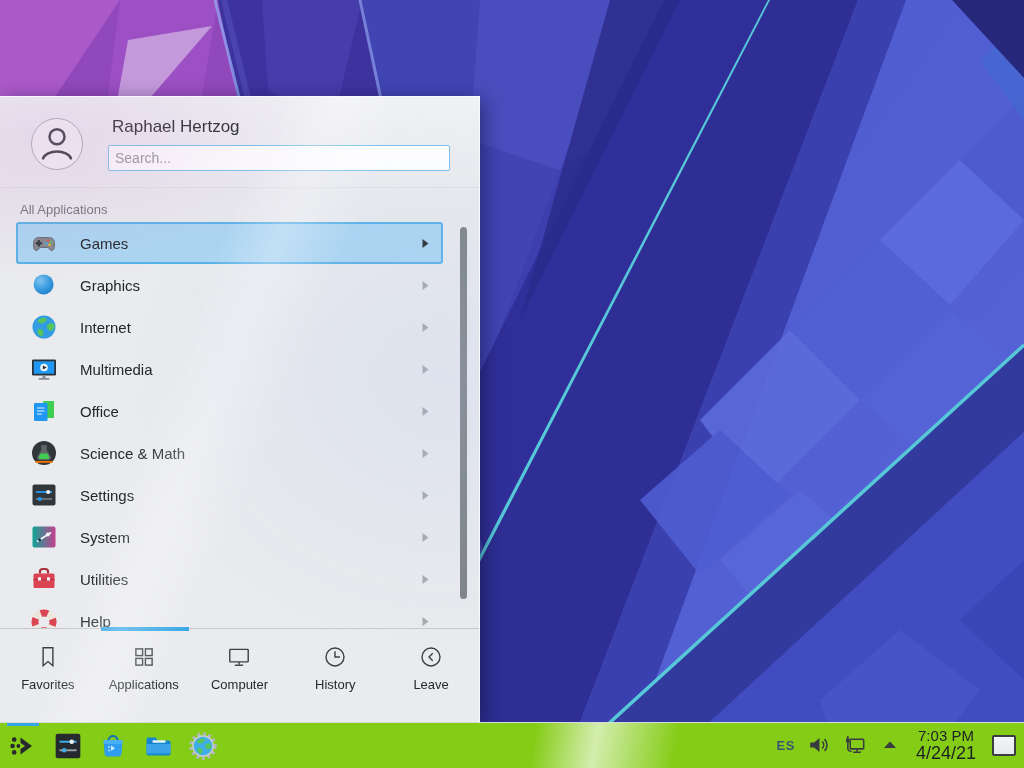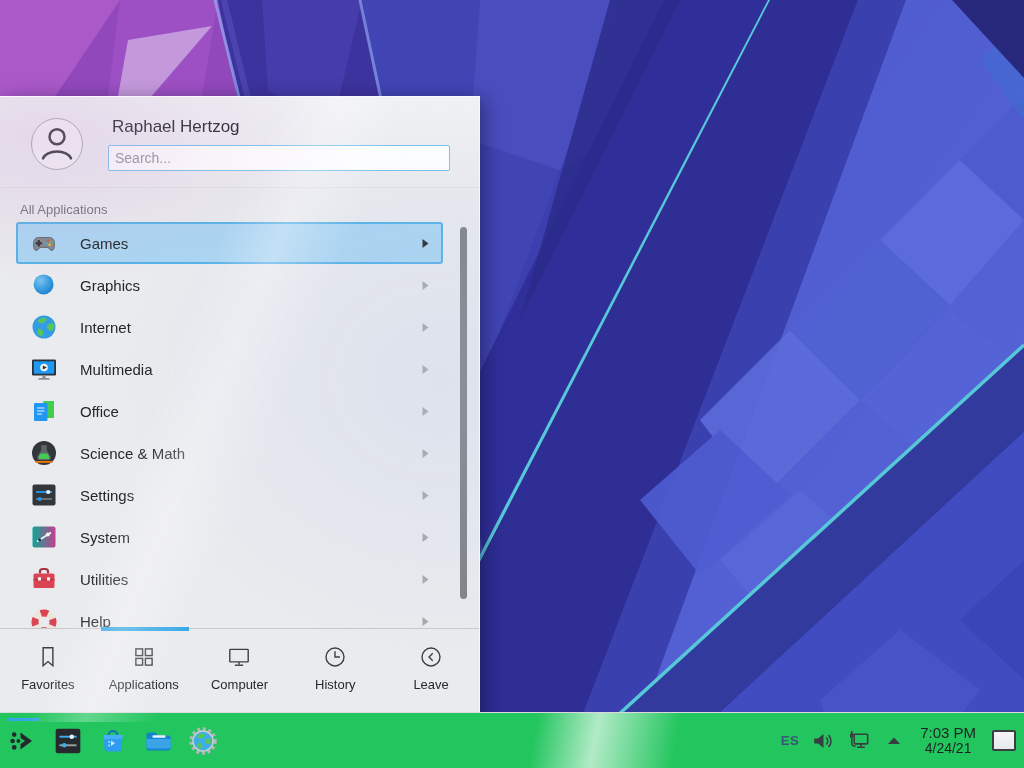--- a/index.html
+++ b/index.html
@@ -56,34 +56,34 @@
   .tabbar{position:relative;flex:0 0 auto;height:93px;border-top:1px solid #c7c9cc;
     display:flex;background:rgba(234,235,238,.4);}
   .tab-indicator{position:absolute;top:-2px;left:101px;width:88px;height:4px;
     background:#35a7e6;z-index:2;}
   .tab{flex:1;display:flex;flex-direction:column;align-items:center;
     padding-top:15px;gap:7px;cursor:default;}
   .tab-icon{height:26px;display:flex;}
   .tab-label{font-size:13px;color:#26292d;}
 
   
-  #taskbar{position:absolute;left:0;bottom:0;width:1024px;height:56px;
-    background:#22c55e;border-top:1px solid #d8dade;box-sizing:border-box;
+  #taskbar{position:absolute;left:0;bottom:0;width:1024px;height:46px;
+    background:#84cc16;border-top:1px solid #d8dade;box-sizing:border-box;
     display:flex;align-items:center;}
   #taskbar::before{content:'';position:absolute;inset:0;pointer-events:none;
     background:linear-gradient(100deg, rgba(255,255,255,0) 52%, rgba(255,255,255,.65) 58%, rgba(255,255,255,0) 66%);}
   .task-launchers{display:flex;gap:15px;margin-left:8px;align-items:center;}
   .tl{position:relative;width:30px;height:30px;display:flex;align-items:center;justify-content:center;}
   .tl.active::before{content:'';position:absolute;left:-1px;top:-8px;width:32px;height:3px;background:#35a7e6;}
   .tray{margin-left:auto;display:flex;align-items:center;gap:12px;margin-right:8px;position:relative;}
   .kbd{font-size:13px;font-weight:bold;color:#3d5575;letter-spacing:.5px;}
   .tray-icon{display:flex;align-items:center;}
   .clock{text-align:center;color:#1e2124;line-height:1.05;margin:0 4px;}
   .clock .time{font-size:15px;}
-  .clock .date{font-size:14px;}
+  .clock .date{font-size:18px;}
   .show-desktop{width:24px;height:21px;border:2px solid #3a3e42;border-radius:2px;
     background:linear-gradient(#f4f5f7,#e6e8eb);box-sizing:border-box;}
 </style>
 </head>
 <body>
 
 <svg id="wallpaper" viewBox="0 0 1024 768" preserveAspectRatio="none">
   <defs>
     <linearGradient id="wg-base" x1="0" y1="0" x2="1" y2="1">
       <stop offset="0" stop-color="#3a3aa8"></stop>

